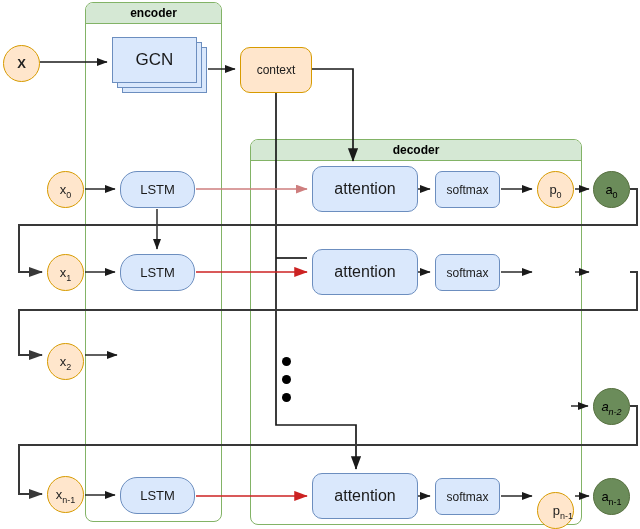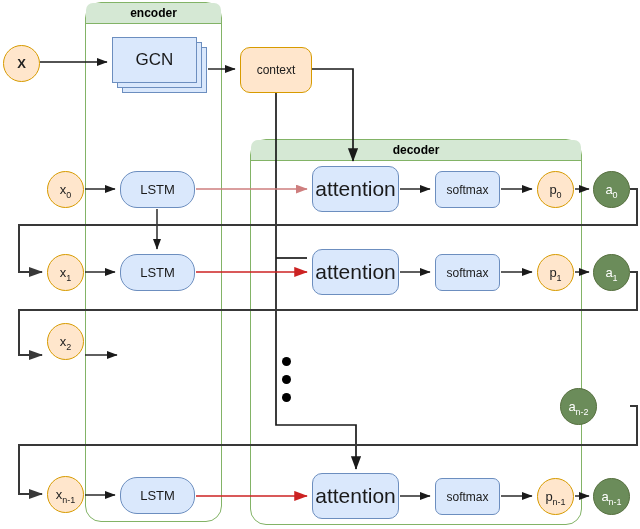--- a/index.html
+++ b/index.html
@@ -3,21 +3,21 @@
 <meta charset="utf-8">
 <style>
   html,body { margin:0; padding:0; background:#fff; }
   .stage {
     position:relative; width:640px; height:529px; background:var(--background);
     font-family:"Liberation Sans", sans-serif; overflow:hidden;
   }
   
   .container {
     position:absolute; z-index:1; border:1px solid var(--green-stroke);
-    border-radius:16px; background:transparent; box-sizing:border-box;
+    border-radius:8px; background:transparent; box-sizing:border-box;
   }
   .container .hdr {
     height:20px; background:var(--green-fill);
     border-bottom:1px solid var(--green-stroke); border-radius:7px 7px 0 0;
     display:flex; align-items:center; justify-content:center;
     font-weight:bold; font-size:12px; color:#000;
   }
   
   svg.wires { position:absolute; left:0; top:0; z-index:2; pointer-events:none; }
   .w   { stroke:var(--arrow-black); stroke-width:1.4; fill:none; }
@@ -28,34 +28,34 @@
   .mk-b { fill:var(--arrow-black); } .mk-f { fill:var(--arrow-feedback); }
   .mk-r { fill:var(--arrow-red); }  .mk-rl { fill:var(--arrow-red-light); }
   
   .node { position:absolute; z-index:3; box-sizing:border-box; }
   .box {
     display:flex; align-items:center; justify-content:center;
     background:var(--blue-fill); border:1px solid var(--blue-stroke);
     color:#1a1a1a; box-sizing:border-box;
   }
   .lstm   { width:75px; height:37px; border-radius:17px; font-size:13px; }
-  .attn   { width:87px; height:46px; border-radius:10px; font-size:21px; }
+  .attn   { width:106px; height:46px; border-radius:10px; font-size:16px; }
   .sftmx  { width:65px; height:37px; border-radius:7px; font-size:12px;align-items:center; }
   .ctx {
     width:72px; height:46px; border-radius:10px; font-size:12px;
     background:var(--orange-fill); border:1px solid var(--orange-stroke);
     display:flex; align-items:center; justify-content:center; color:#1a1a1a;
   }
   .circle {
     width:37px; height:37px; border-radius:50%;
     display:flex; align-items:center; justify-content:center; font-size:13px;
     box-sizing:border-box;
   }
   .circle.orange { background:var(--orange-fill); border:1px solid var(--orange-stroke); color:#222; }
-  .circle.green  { background:var(--dark-green-fill); border:1px solid var(--dark-green-stroke); color:#ffffff; }
+  .circle.green  { background:var(--dark-green-fill); border:1px solid var(--dark-green-stroke); color:#000000; }
   .circle.bold   { font-weight:bold; }
   .circle sub { font-size:9px; line-height:0; }
   .gcn-layer {
     position:absolute; width:85px; height:46px;
     background:var(--blue-fill); border:1px solid var(--blue-stroke);
     box-sizing:border-box; display:flex; align-items:center; justify-content:center;
     font-size:17px; color:#1a1a1a;
   }
   .dot { position:absolute; z-index:3; width:9px; height:9px; border-radius:50%; background:#000; }
 </style>
@@ -166,51 +166,45 @@
   </div>
   <div class="node box lstm" style="left:120px; top:254px;">
     <span>LSTM</span>
   </div>
   <div class="node box attn" style="left:312px; top:249px;">
     <span>attention</span>
   </div>
   <div class="node box sftmx" style="left:435px; top:254px;">
     <span>softmax</span>
   </div>
-  <div class="node circle orange" style="left:537px; top:254px;">
-    <span><span>p</span><sub>1</sub></span>
-  </div>
-  <div class="node circle green" style="left:593px; top:254px;">
-    <span><span>a</span><sub>1</sub></span>
-  </div>
-
-  <div class="node circle orange" style="left:47px; top:323px;justify-content:center;">
+
+  <div class="node circle orange" style="left:47px; top:343px;justify-content:center;">
     <span><span>x</span><sub>2</sub></span>
   </div>
 
   <div class="dot" style="left:282px; top:357px;"></div>
   <div class="dot" style="left:282px; top:375px;"></div>
   <div class="dot" style="left:282px; top:393px;"></div>
 
-  <div class="node circle green" style="left:560px; top:388px;">
+  <div class="node circle green" style="left:593px; top:388px;font-style:italic;">
     <span><span>a</span><sub>n-2</sub></span>
   </div>
 
   <div class="node circle orange" style="left:47px; top:476px;">
     <span><span>x</span><sub>n-1</sub></span>
   </div>
   <div class="node box lstm" style="left:120px; top:477px;">
     <span>LSTM</span>
   </div>
   <div class="node box attn" style="left:312px; top:473px;">
     <span>attention</span>
   </div>
   <div class="node box sftmx" style="left:435px; top:478px;">
     <span>softmax</span>
   </div>
-  <div class="node circle orange" style="left:537px; top:478px;">
+  <div class="node circle orange" style="left:537px; top:492px;justify-content:flex-end;">
     <span><span>p</span><sub>n-1</sub></span>
   </div>
   <div class="node circle green" style="left:593px; top:478px;">
     <span><span>a</span><sub>n-1</sub></span>
   </div>
 
 </div>
 
 </body></html>

